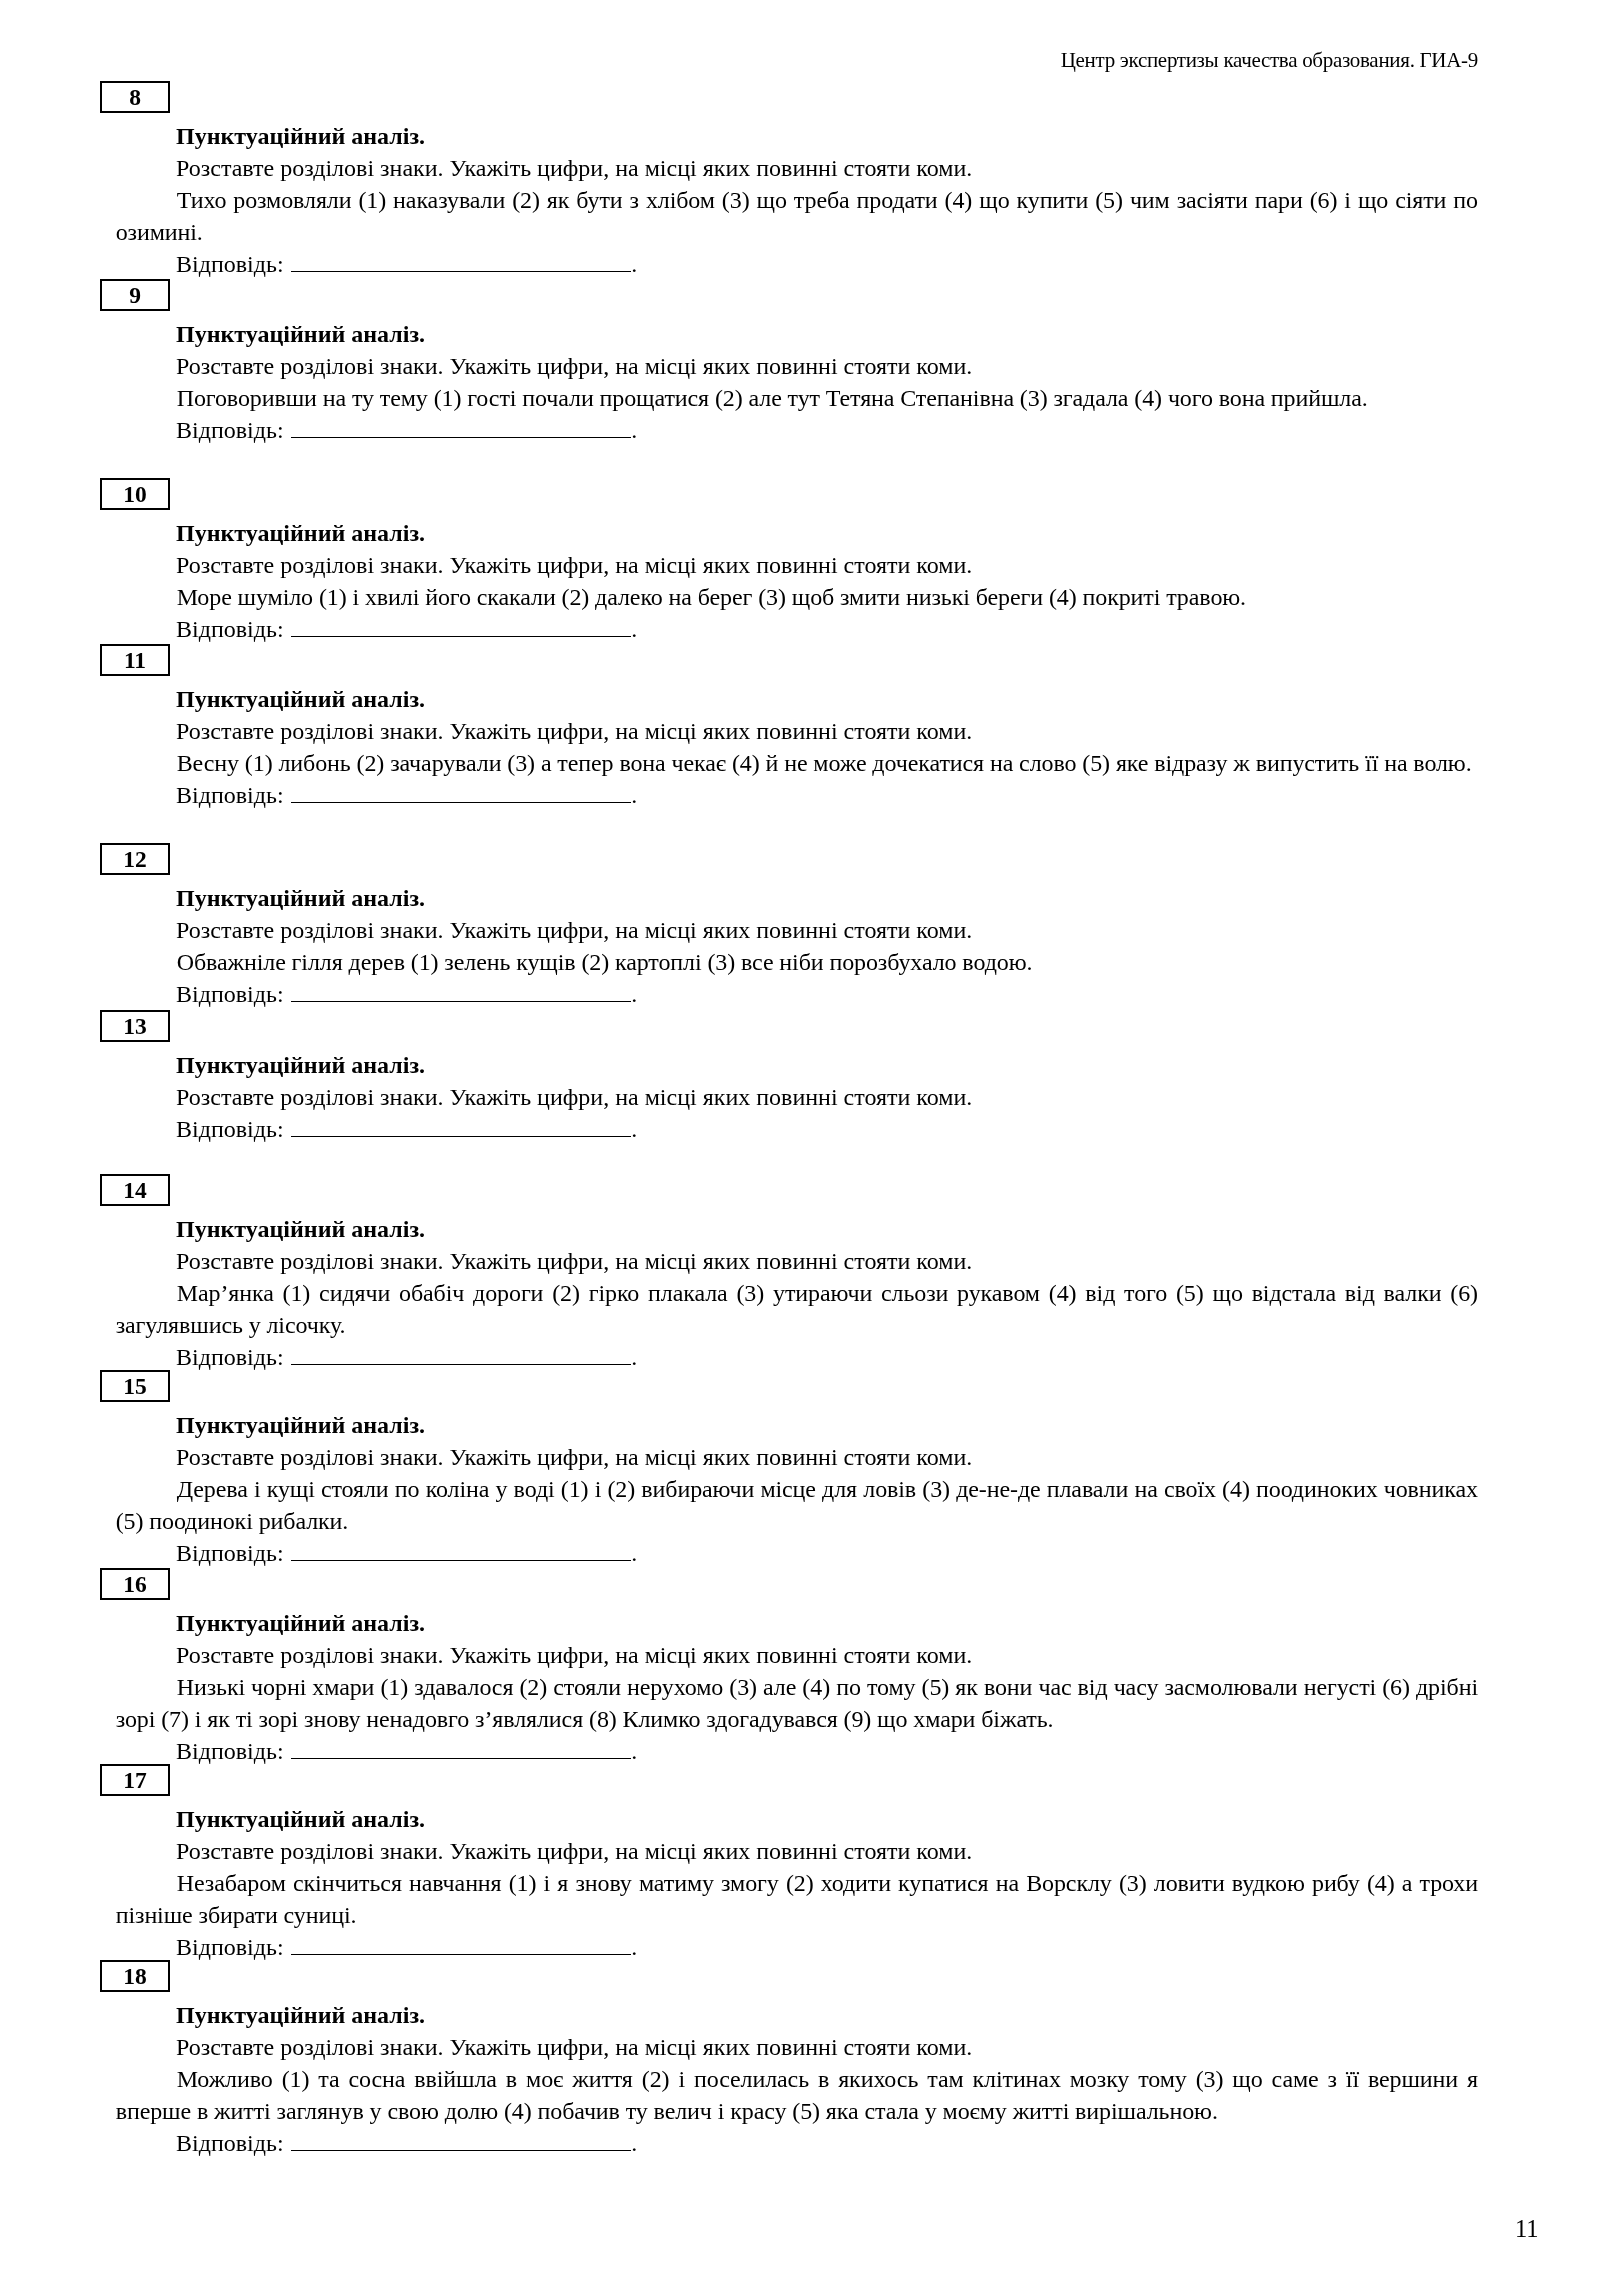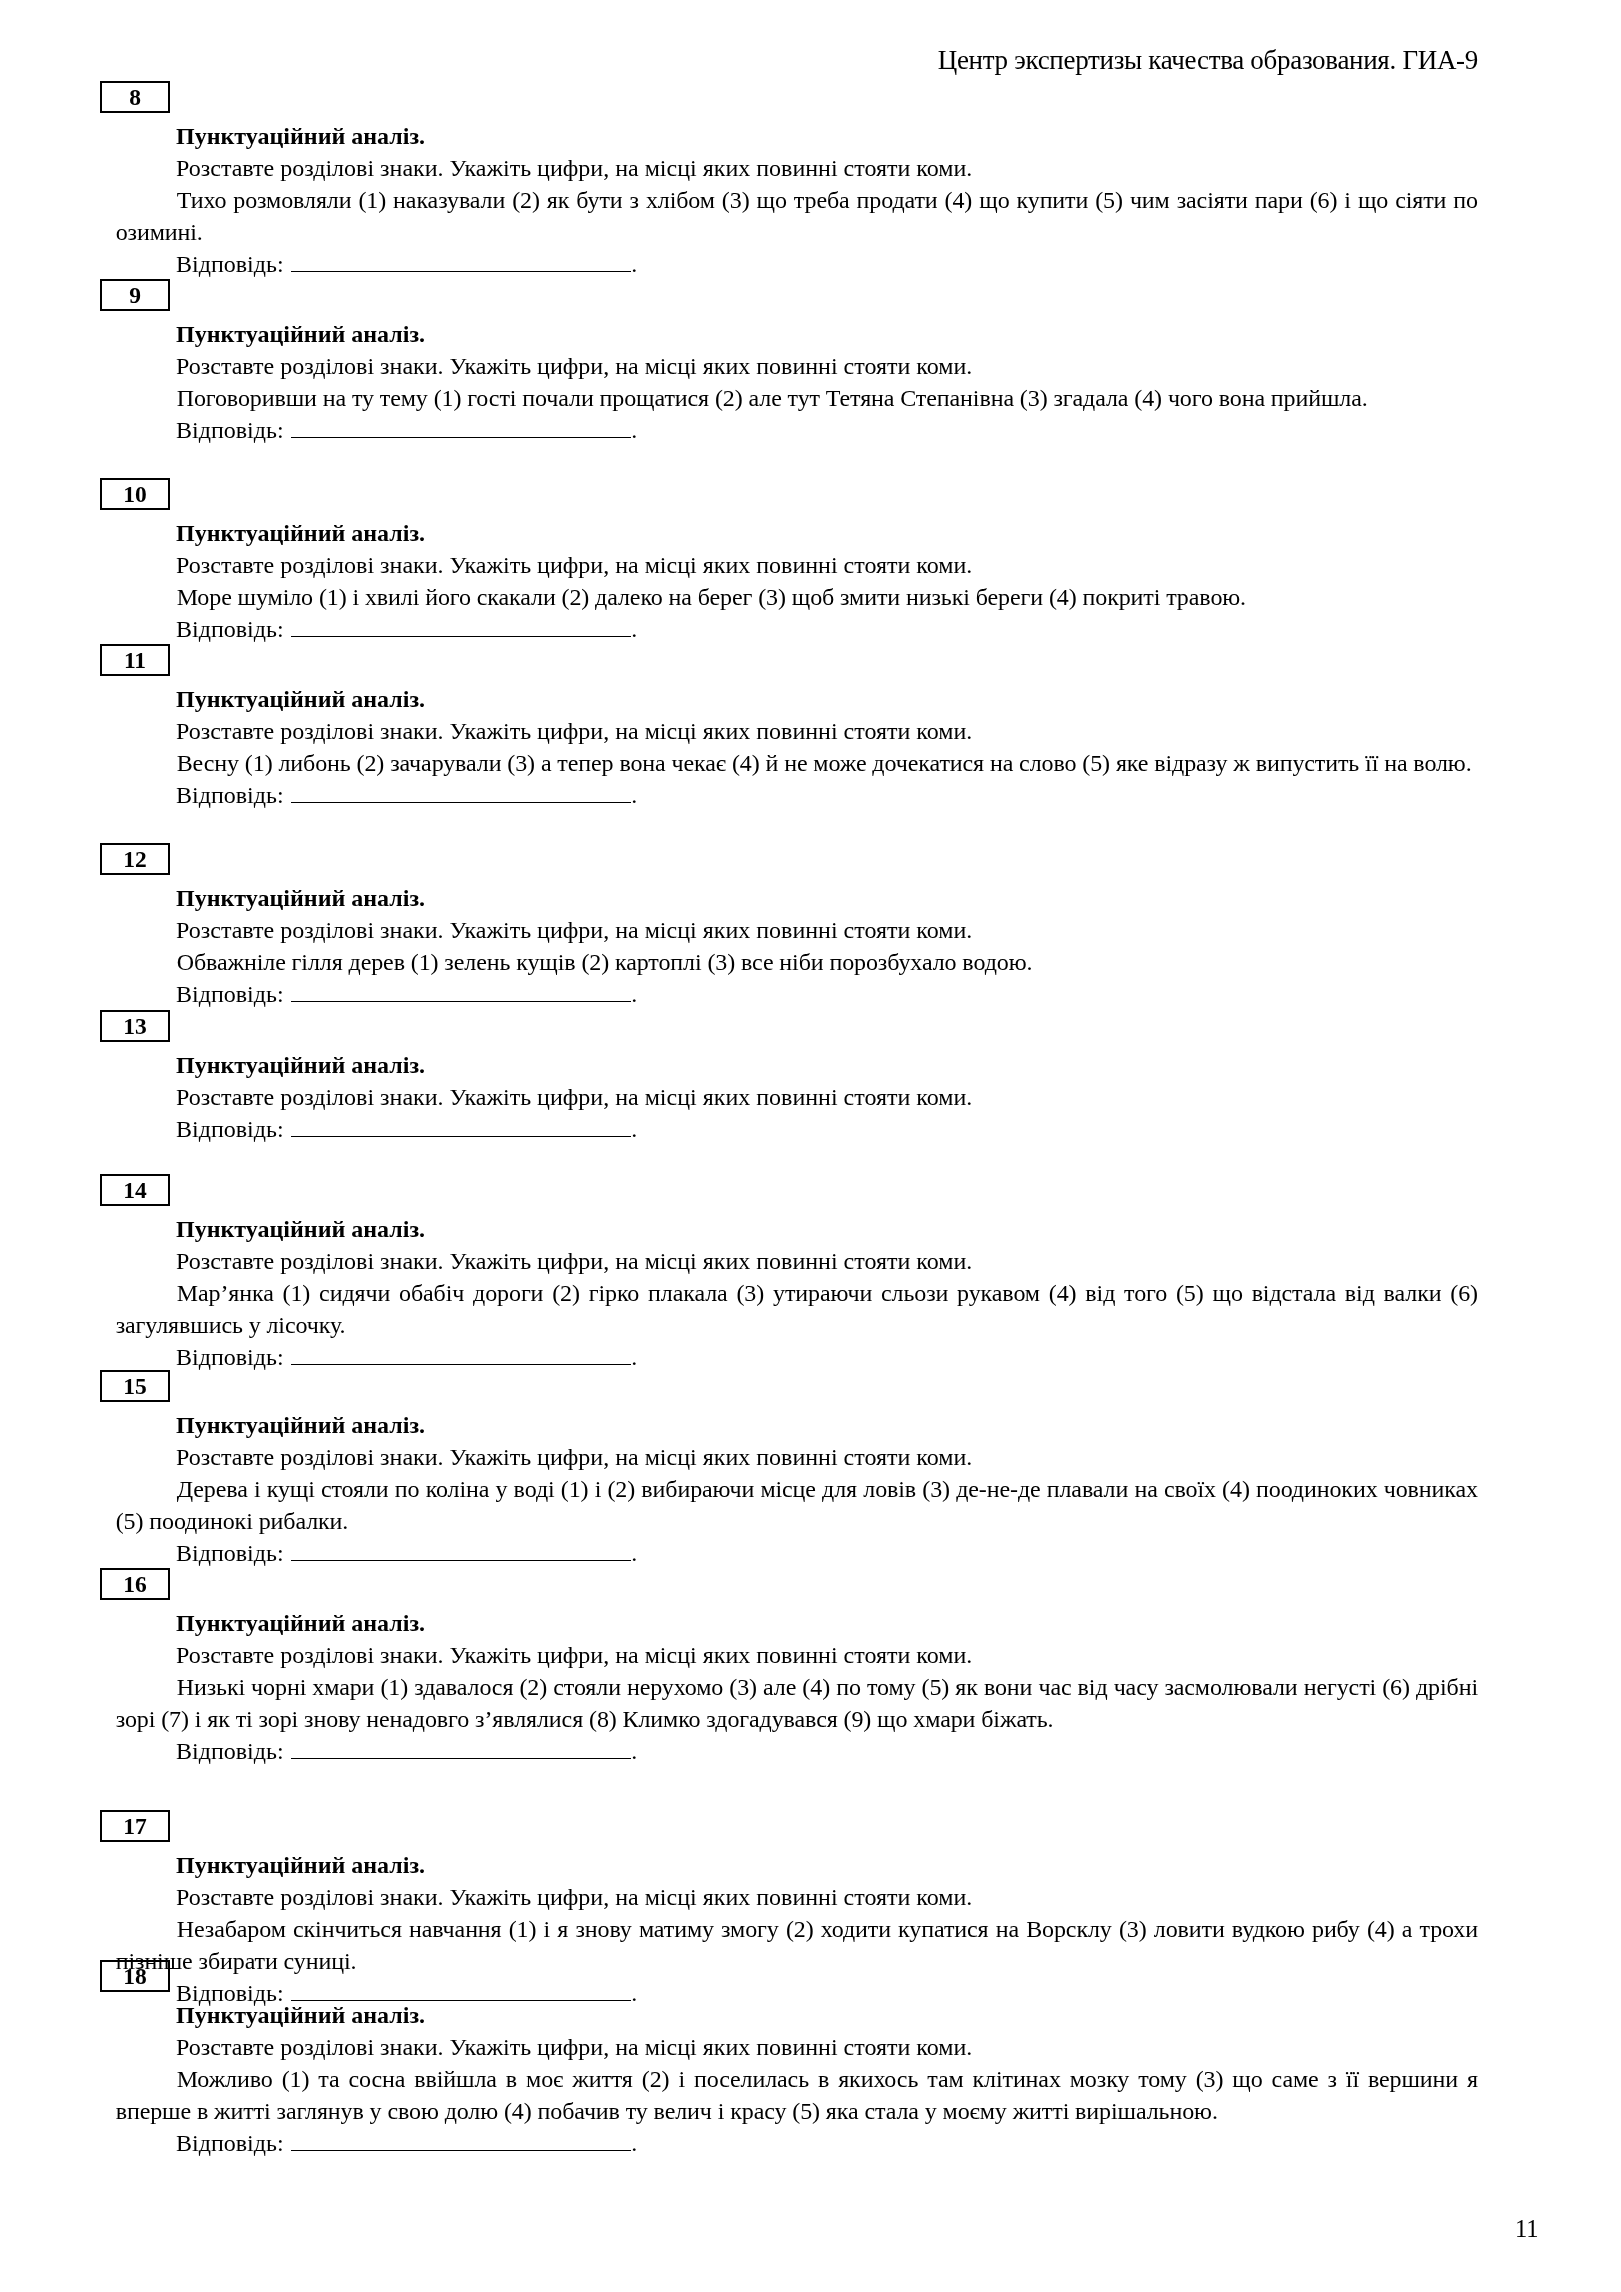--- a/index.html
+++ b/index.html
@@ -3,21 +3,21 @@
 <meta charset="utf-8">
 <style>
   html, body { margin: 0; padding: 0; background: #ffffff; }
   body {
     width: 1621px; height: 2293px; position: relative; overflow: hidden;
     font-family: "Liberation Serif", "DejaVu Serif", serif;
     color: #000;
   }
   .header {
     position: absolute; top: 45px; right: 143px;
-    font-size: 27px; line-height: 31px; letter-spacing: -0.3px;
+    font-size: 21px; line-height: 31px; letter-spacing: -0.3px;
   }
   .page-num {
     position: absolute; top: 2213px; left: 1515px;
     font-size: 24.5px; line-height: 31px;
   }
   .q {
     position: absolute; left: 100px; width: 1378px;
     font-size: 24px; line-height: 32px;
   }
   .qbox {
@@ -99,21 +99,21 @@
     <div class="body-text">Дерева і кущі стояли по коліна у воді (1) і (2) вибираючи місце для ловів (3) де-не-де плавали на своїх (4) поодиноких човниках (5) поодинокі рибалки.</div>
     <div class="answer"><span>Відповідь:</span><span class="answer-line"></span><span>.</span></div>
   </div>
     <div class="q" style="top: 1568px;">
     <div class="qbox">16</div>
     <div class="indent ital">Пунктуаційний аналіз.</div>
     <div class="indent"><span class="bold">Розставте розділові знаки.</span><span> Укажіть цифри, на місці яких повинні стояти коми.</span></div>
     <div class="body-text">Низькі чорні хмари (1) здавалося (2) стояли нерухомо (3) але (4) по тому (5) як вони час від часу засмолювали негусті (6) дрібні зорі (7) і як ті зорі знову ненадовго з’являлися (8) Климко здогадувався (9) що хмари біжать.</div>
     <div class="answer"><span>Відповідь:</span><span class="answer-line"></span><span>.</span></div>
   </div>
-    <div class="q" style="top: 1764px; margin-top: 46px;">
+    <div class="q" style="top: 1764px;">
     <div class="qbox">17</div>
     <div class="indent ital">Пунктуаційний аналіз.</div>
     <div class="indent"><span class="bold">Розставте розділові знаки.</span><span> Укажіть цифри, на місці яких повинні стояти коми.</span></div>
     <div class="body-text">Незабаром скінчиться навчання (1) і я знову матиму змогу (2) ходити купатися на Ворсклу (3) ловити вудкою рибу (4) а трохи пізніше збирати суниці.</div>
     <div class="answer"><span>Відповідь:</span><span class="answer-line"></span><span>.</span></div>
   </div>
     <div class="q" style="top: 1960px;">
     <div class="qbox">18</div>
     <div class="indent ital">Пунктуаційний аналіз.</div>
     <div class="indent"><span class="bold">Розставте розділові знаки.</span><span> Укажіть цифри, на місці яких повинні стояти коми.</span></div>

